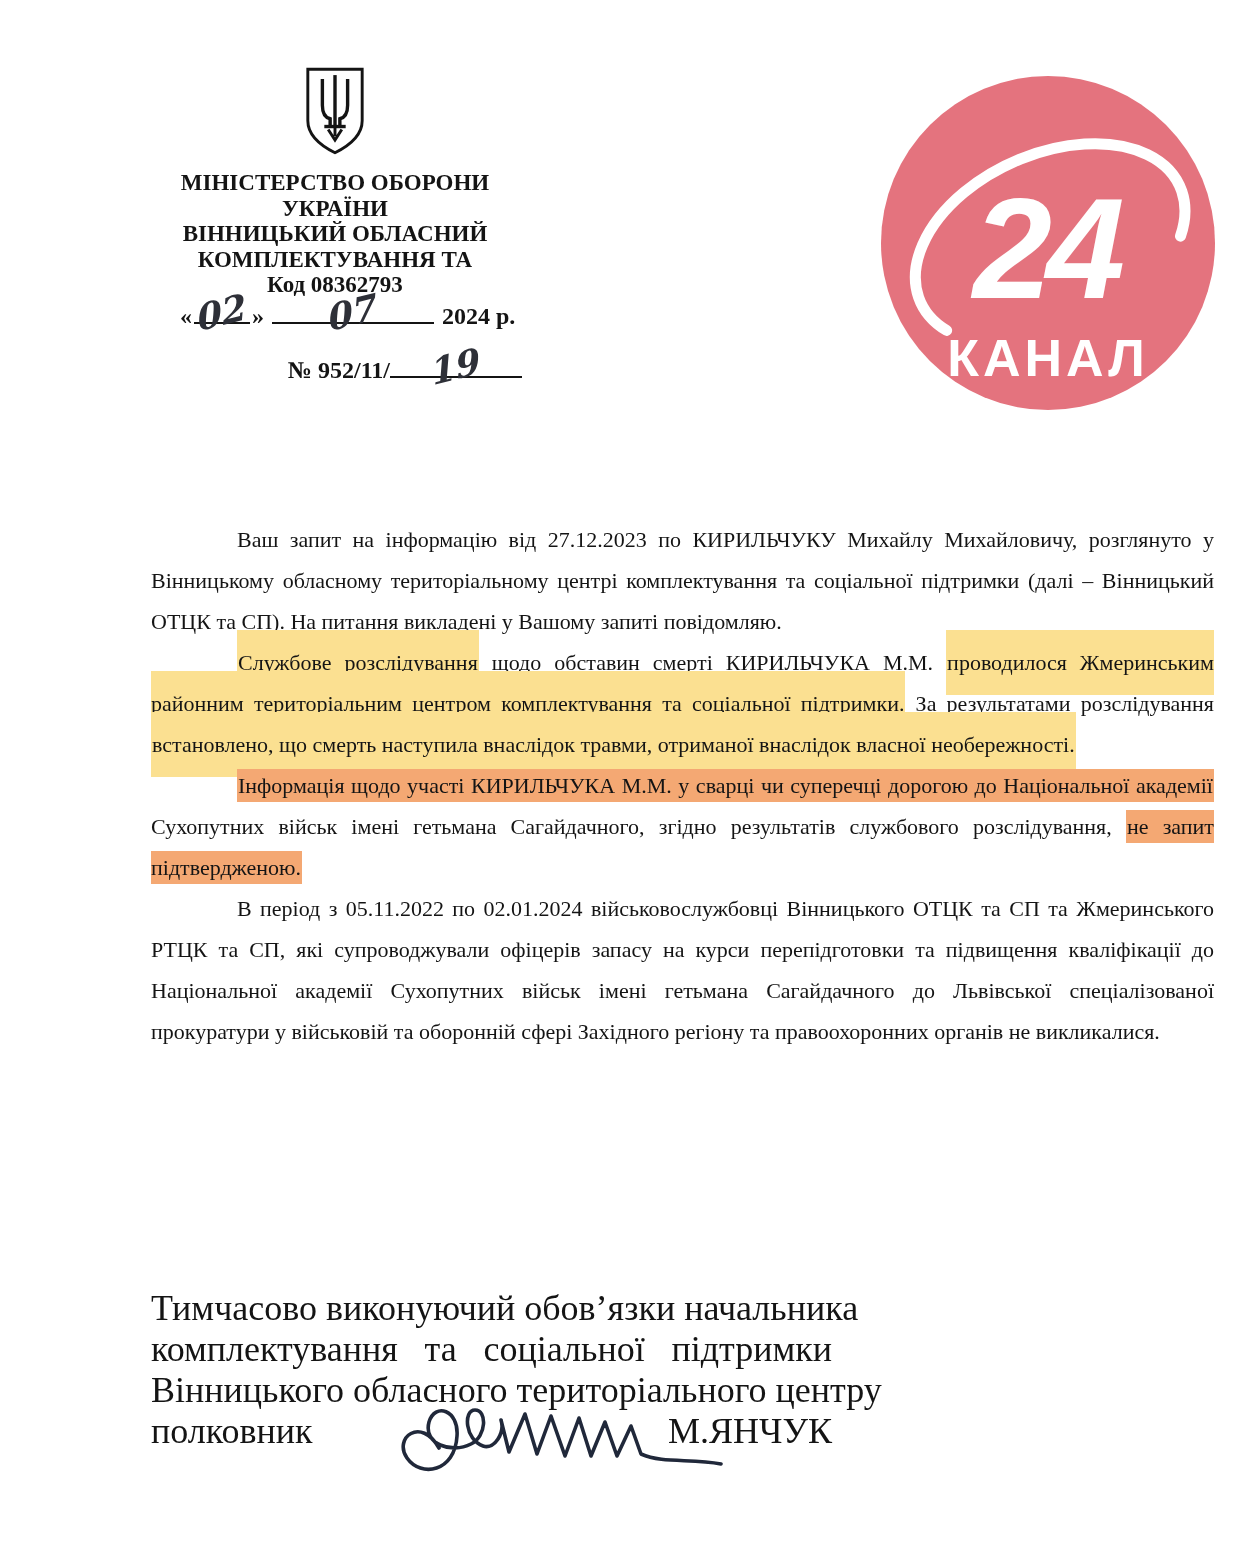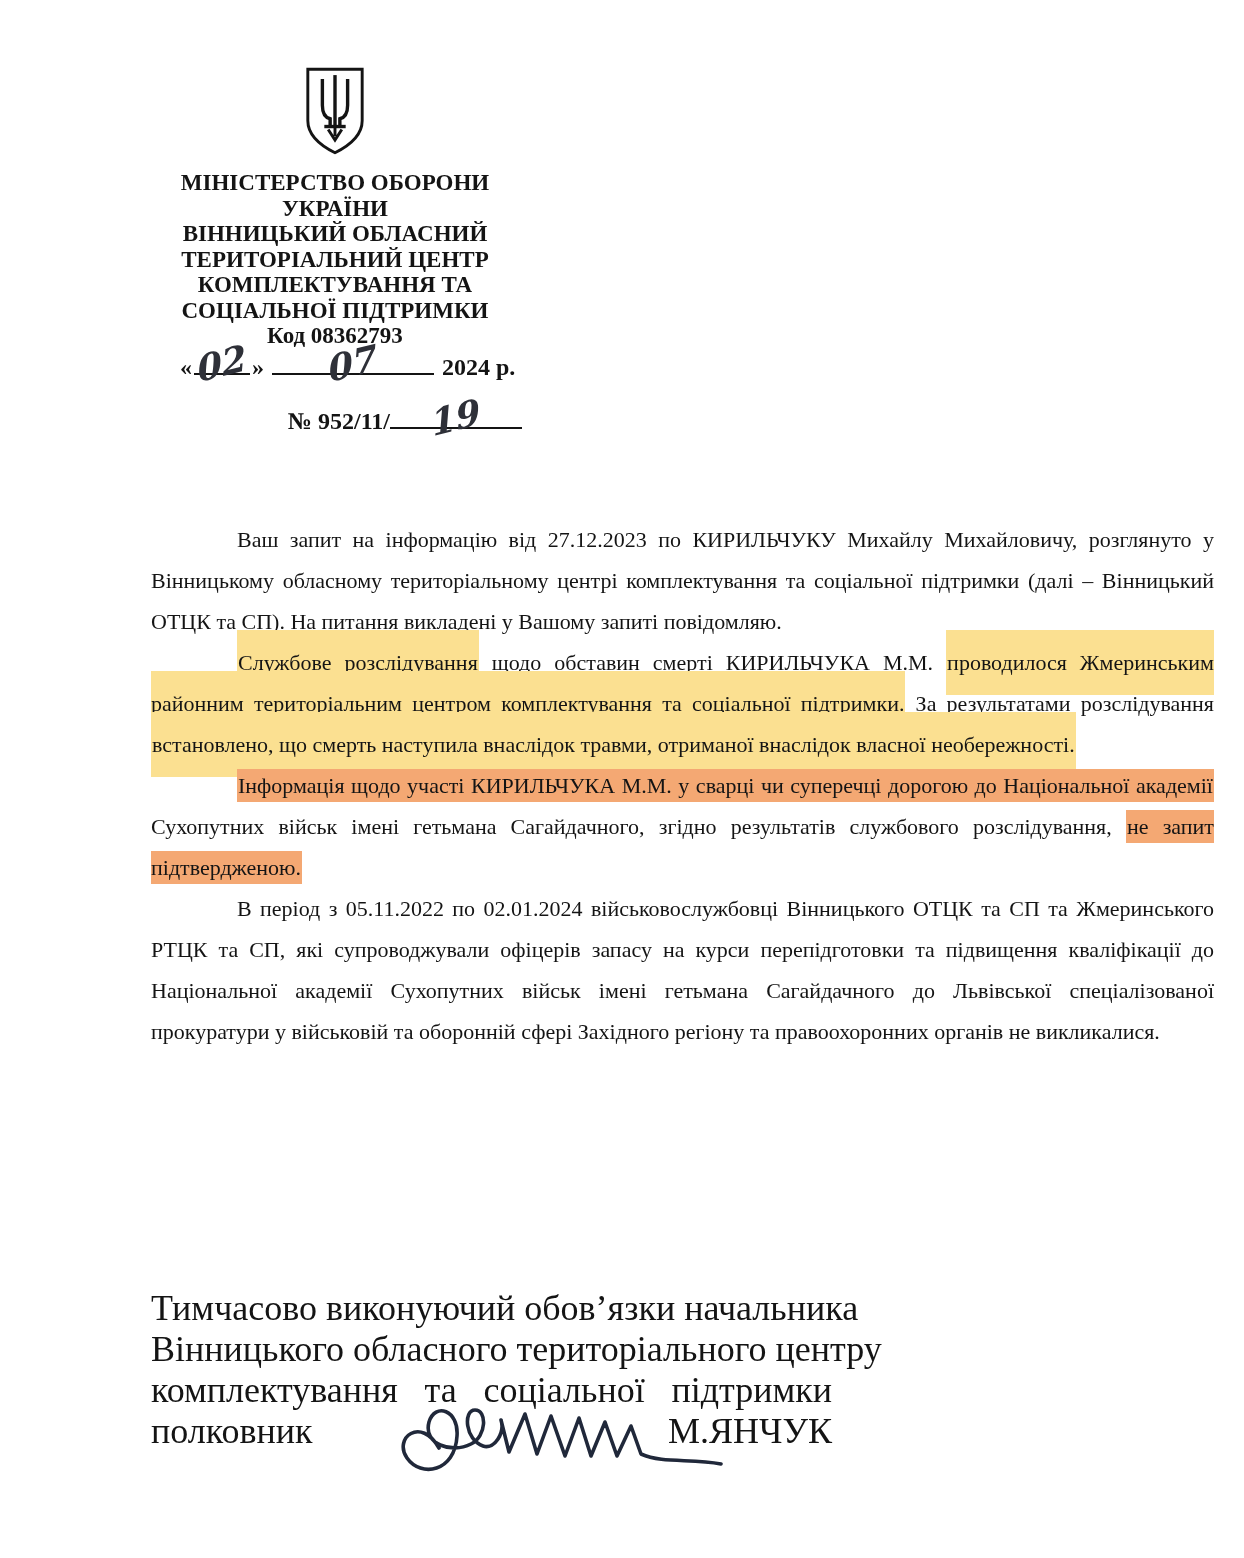--- a/index.html
+++ b/index.html
@@ -120,58 +120,66 @@
     left: 226px;
     top: 94px;
     pointer-events: none;
   }
 </style>
 </head>
 <body>
 
 <div class="page">
 
+  <div class="logo-wrap">
+    <svg width="334" height="334" viewBox="0 0 334 334">
+      <circle cx="167" cy="167" r="167" fill="#e4737e"></circle>
+      <g transform="rotate(-24 167 160)">
+        <path d="M36,205 A142,90 0 1 1 288,214" fill="none" stroke="#ffffff" stroke-width="11" stroke-linecap="round"></path>
+      </g>
+      <text x="165" y="222" text-anchor="middle" font-family="Liberation Sans, sans-serif" font-size="142" font-weight="bold" font-style="italic" letter-spacing="-6" fill="#ffffff">24</text>
+      <text x="167" y="300" text-anchor="middle" font-family="Liberation Sans, sans-serif" font-size="52" font-weight="bold" letter-spacing="4" fill="#ffffff">КАНАЛ</text>
+    </svg>
+  </div>
 
   <div class="letterhead">
     <svg class="emblem-svg" width="66" height="90" viewBox="0 0 68 92">
       <path d="M6,3 H62 V56 Q62,75 34,89 Q6,75 6,56 Z" fill="none" stroke="#141414" stroke-width="3"></path>
       <path d="M21,13 V40 Q21,52 29,54 V62 M47,13 V40 Q47,52 39,54 V62" fill="none" stroke="#141414" stroke-width="3.5"></path>
       <path d="M34,9 V62" fill="none" stroke="#141414" stroke-width="3.5"></path>
       <path d="M23,62 H45" fill="none" stroke="#141414" stroke-width="3.5"></path>
       <path d="M34,62 V72 M27,65 L34,76 L41,65" fill="none" stroke="#141414" stroke-width="3"></path>
     </svg>
     <div>
         <div class="org-line">МІНІСТЕРСТВО ОБОРОНИ</div>
         <div class="org-line">УКРАЇНИ</div>
         <div class="org-line">ВІННИЦЬКИЙ ОБЛАСНИЙ</div>
-        <div class="org-line">ТЕРИТОРІАЛЬНИЙ ЦЕНТР</div>
         <div class="org-line">КОМПЛЕКТУВАННЯ ТА</div>
-        <div class="org-line">СОЦІАЛЬНОЇ ПІДТРИМКИ</div>
       </div>
     <div class="code-line">Код 08362793</div>
     <div class="date-line">
       <span>«</span><span class="blank blank-day"><span class="handwritten">02</span></span><span>»</span><span class="blank blank-month"><span class="handwritten">07</span></span><span>2024 р.</span>
     </div>
     <div class="num-line">
       <span>№ 952/11/</span><span class="blank blank-num"><span class="handwritten">19</span></span>
     </div>
   </div>
 
   <div class="body-text">
       <p><span>Ваш запит на інформацію від 27.12.2023 по КИРИЛЬЧУКУ Михайлу Михайловичу, розглянуто у Вінницькому обласному територіальному центрі комплектування та соціальної підтримки (далі – Вінницький ОТЦК та СП). На питання викладені у Вашому запиті повідомляю.</span></p>
       <p><span class="hl-yellow">Службове розслідування</span><span> щодо обставин смерті КИРИЛЬЧУКА М.М. </span><span class="hl-yellow">проводилося Жмеринським районним територіальним центром комплектування та соціальної підтримки.</span><span> За результатами розслідування </span><span class="hl-yellow">встановлено, що смерть наступила внаслідок травми, отриманої внаслідок власної необережності.</span></p>
       <p><span class="hl-orange">Інформація щодо участі КИРИЛЬЧУКА М.М. у сварці чи суперечці дорогою до Національної академії</span><span> Сухопутних військ імені гетьмана Сагайдачного, згідно результатів службового розслідування, </span><span class="hl-orange">не запит підтвердженою.</span></p>
       <p><span>В період з 05.11.2022 по 02.01.2024 військовослужбовці Вінницького ОТЦК та СП та Жмеринського РТЦК та СП, які супроводжували офіцерів запасу на курси перепідготовки та підвищення кваліфікації до Національної академії Сухопутних військ імені гетьмана Сагайдачного до Львівської спеціалізованої прокуратури у військовій та оборонній сфері Західного регіону та правоохоронних органів не викликалися.</span></p>
     </div>
 
   <div class="signature-block">
     <div>
         <div class="sig-line">Тимчасово виконуючий обов’язки начальника</div>
+        <div class="sig-line">комплектування та соціальної підтримки</div>
         <div class="sig-line">Вінницького обласного територіального центру</div>
-        <div class="sig-line">комплектування та соціальної підтримки</div>
       </div>
     <div class="sig-last">
       <span>полковник</span>
       <span>М.ЯНЧУК</span>
     </div>
     <svg class="sig-scribble" width="360" height="110" viewBox="0 0 360 110">
       <path d="M62,66 C44,34 16,56 30,76 C44,96 78,90 80,54 C82,28 58,20 52,40 C46,62 74,72 94,62 C110,54 110,28 98,28 C86,28 88,58 106,64 C118,68 128,50 124,38 L132,70 L148,32 L160,72 L174,34 L188,74 L202,36 L214,74 L228,40 L240,74 L254,44 L264,72 C286,82 314,76 344,82" fill="none" stroke="#20283a" stroke-width="3.6" stroke-linecap="round" stroke-linejoin="round"></path>
     </svg>
   </div>
 

